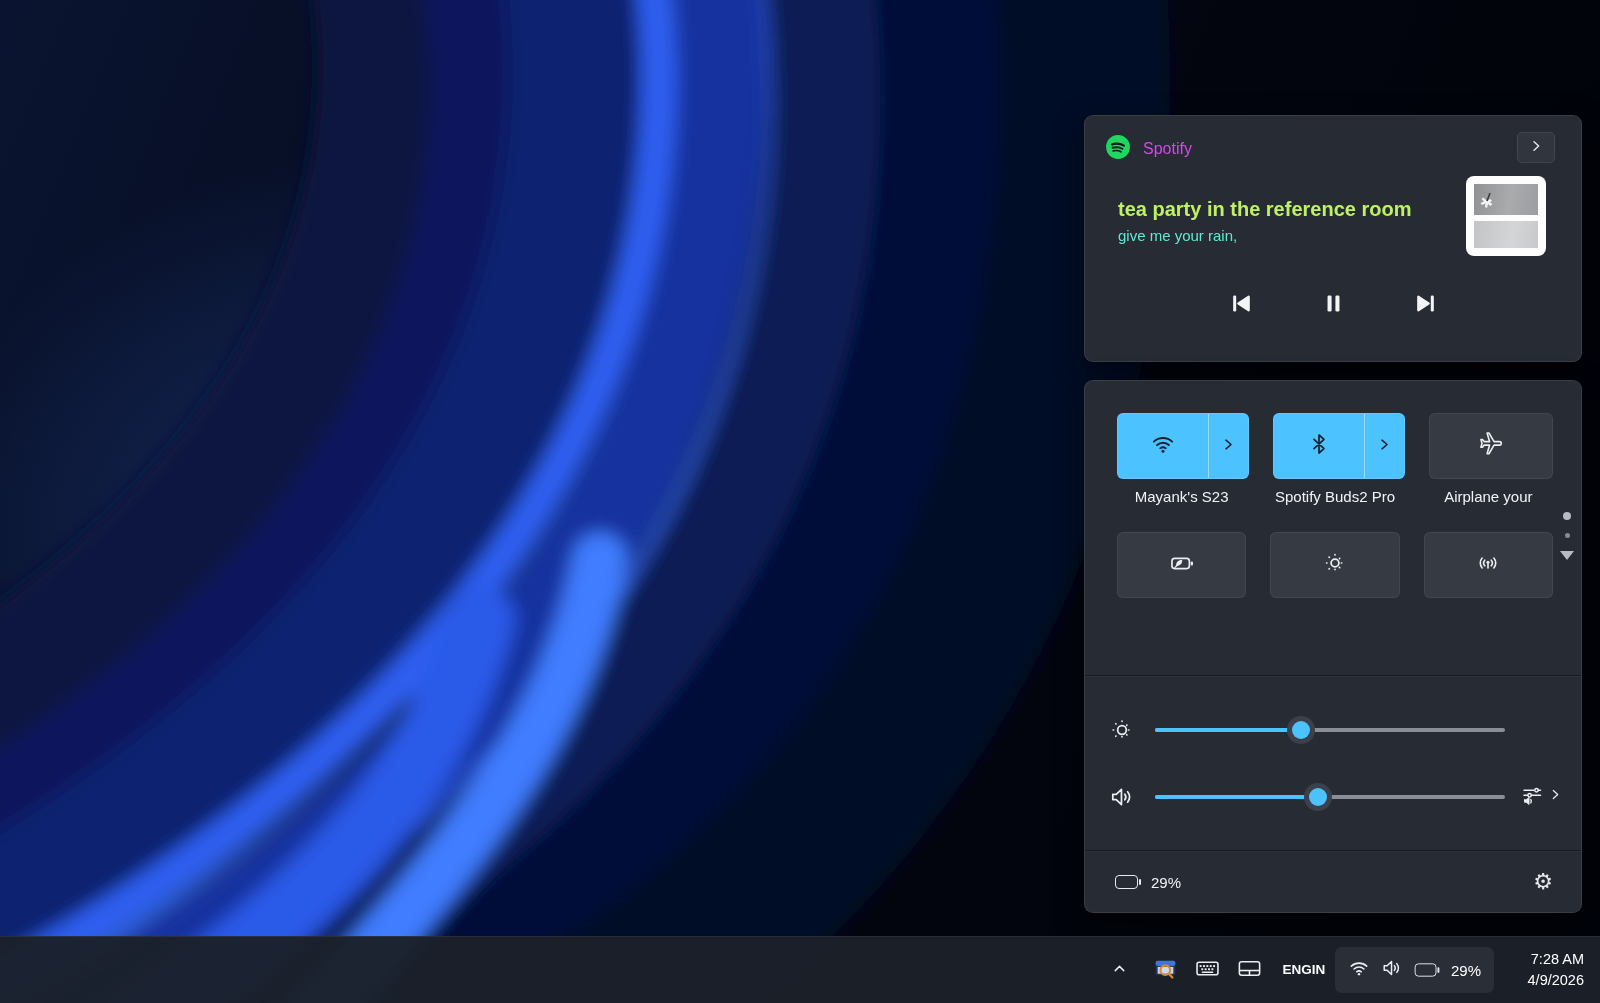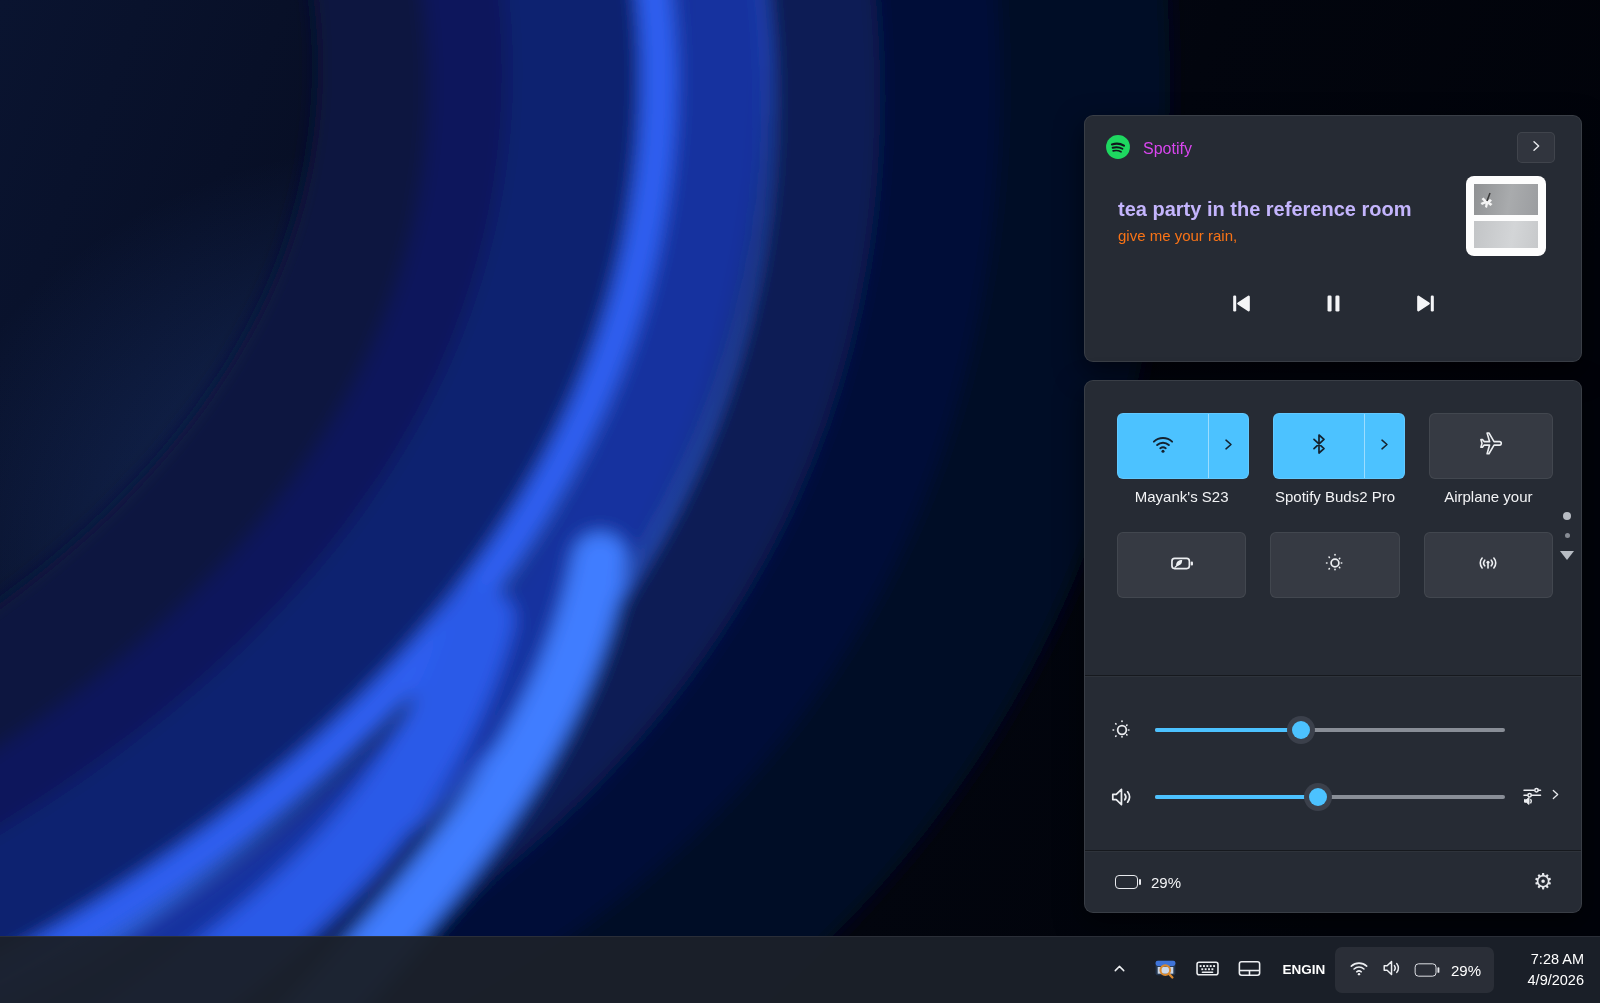--- a/index.html
+++ b/index.html
@@ -16,22 +16,22 @@
     border-radius:9px; box-shadow:0 10px 28px rgba(0,0,0,0.55); color:#fff; }
 
   
   .spotify-card { left:1084px; top:115px; width:498px; height:247px; }
   .sp-header { position:absolute; left:20px; top:18px; display:flex; align-items:center; gap:12px; }
   .sp-name { font-size:16px; color:#d946ef; }
   .sp-expand { position:absolute; right:26px; top:16px; width:38px; height:31px;
     background:rgba(255,255,255,0.05); border:1px solid rgba(255,255,255,0.08);
     border-radius:5px; display:flex; align-items:center; justify-content:center; cursor:pointer; }
   .sp-title { position:absolute; left:33px; top:82px; width:340px; font-size:20px; font-weight:bold;
-    color:#c4b5fd; white-space:nowrap; overflow:hidden; }
-  .sp-artist { position:absolute; left:33px; top:111px; width:340px; font-size:15px; color:#f97316; }
+    color:#bef264; white-space:nowrap; overflow:hidden; }
+  .sp-artist { position:absolute; left:33px; top:111px; width:340px; font-size:15px; color:#5eead4; }
   .sp-art { position:absolute; right:35px; top:60px; width:80px; height:80px; background:#fdfdfd;
     border-radius:8px; overflow:hidden; }
   .sp-art .band1 { position:absolute; left:8px; right:8px; top:8px; height:31px;
     background:linear-gradient(100deg,#8f9193,#a9abad 55%,#9b9da0); }
   .sp-art .band2 { position:absolute; left:8px; right:8px; top:45px; height:27px;
     background:linear-gradient(100deg,#c2c4c6,#d3d5d7 60%,#c7c9cb); }
   .sp-art .flower { position:absolute; left:10px; top:16px; }
   .sp-controls { position:absolute; left:0; right:0; top:172px; display:flex;
     justify-content:center; align-items:center; gap:62px; }
   .sp-btn { width:30px; height:30px; display:flex; align-items:center; justify-content:center; cursor:pointer; }

